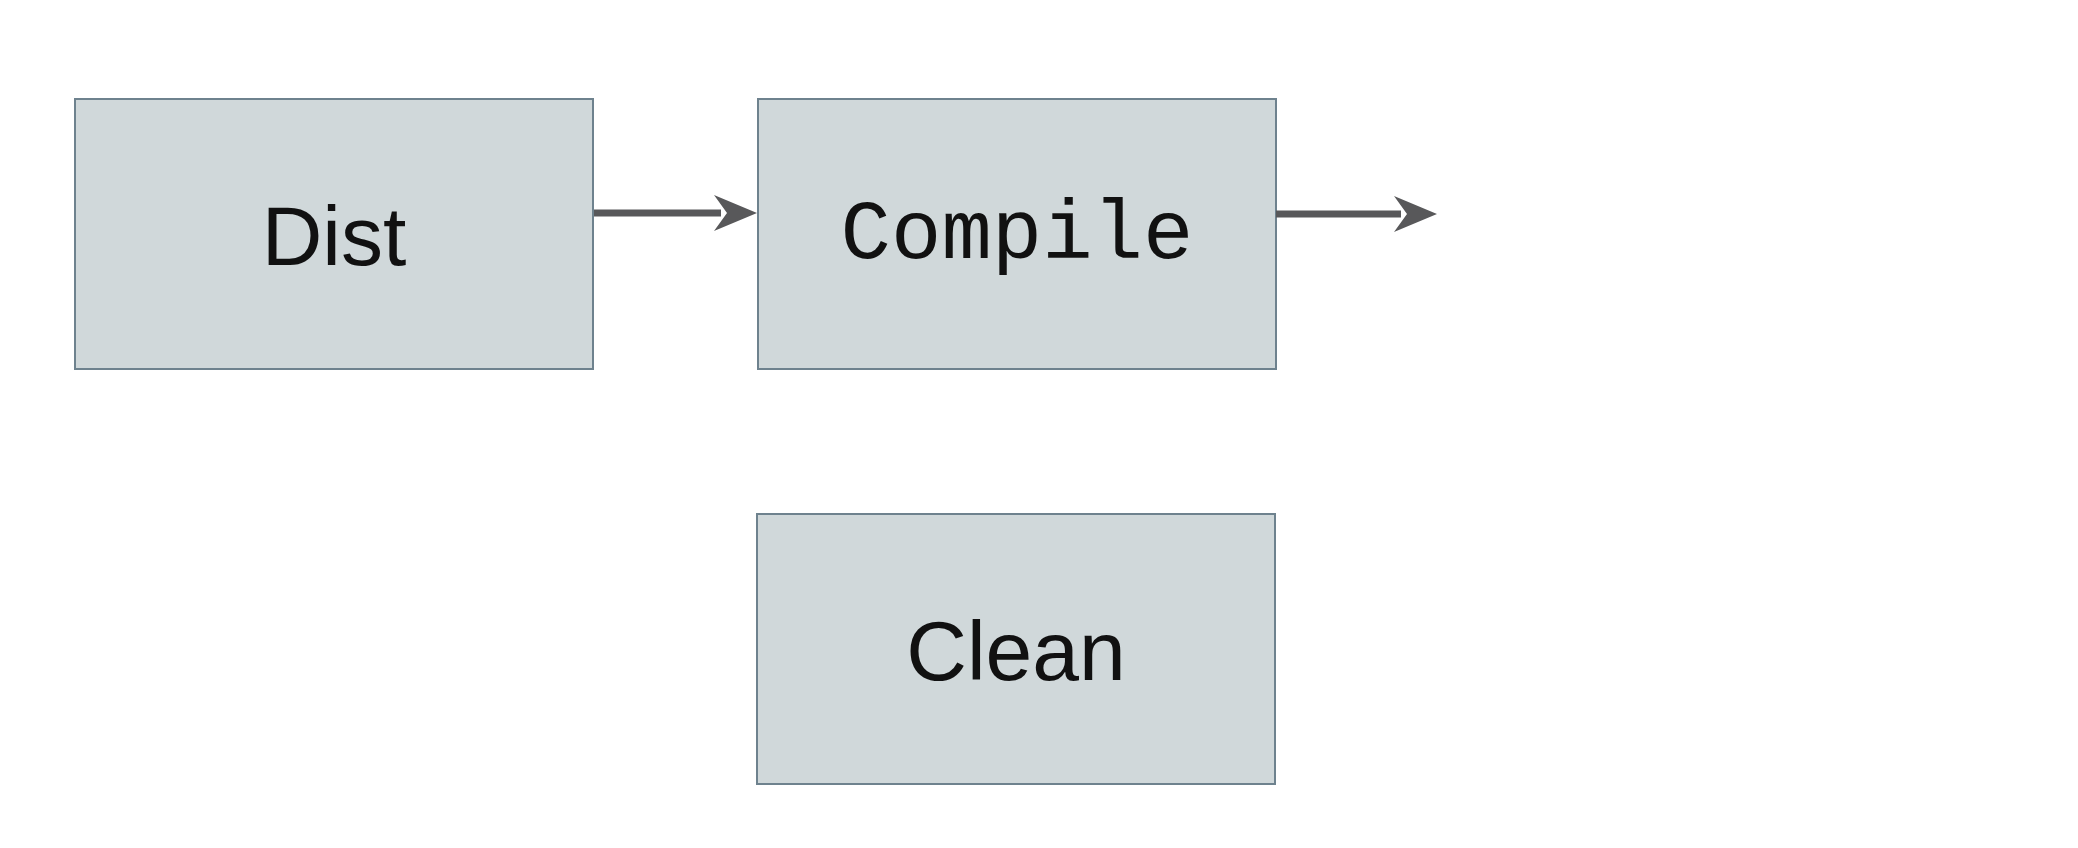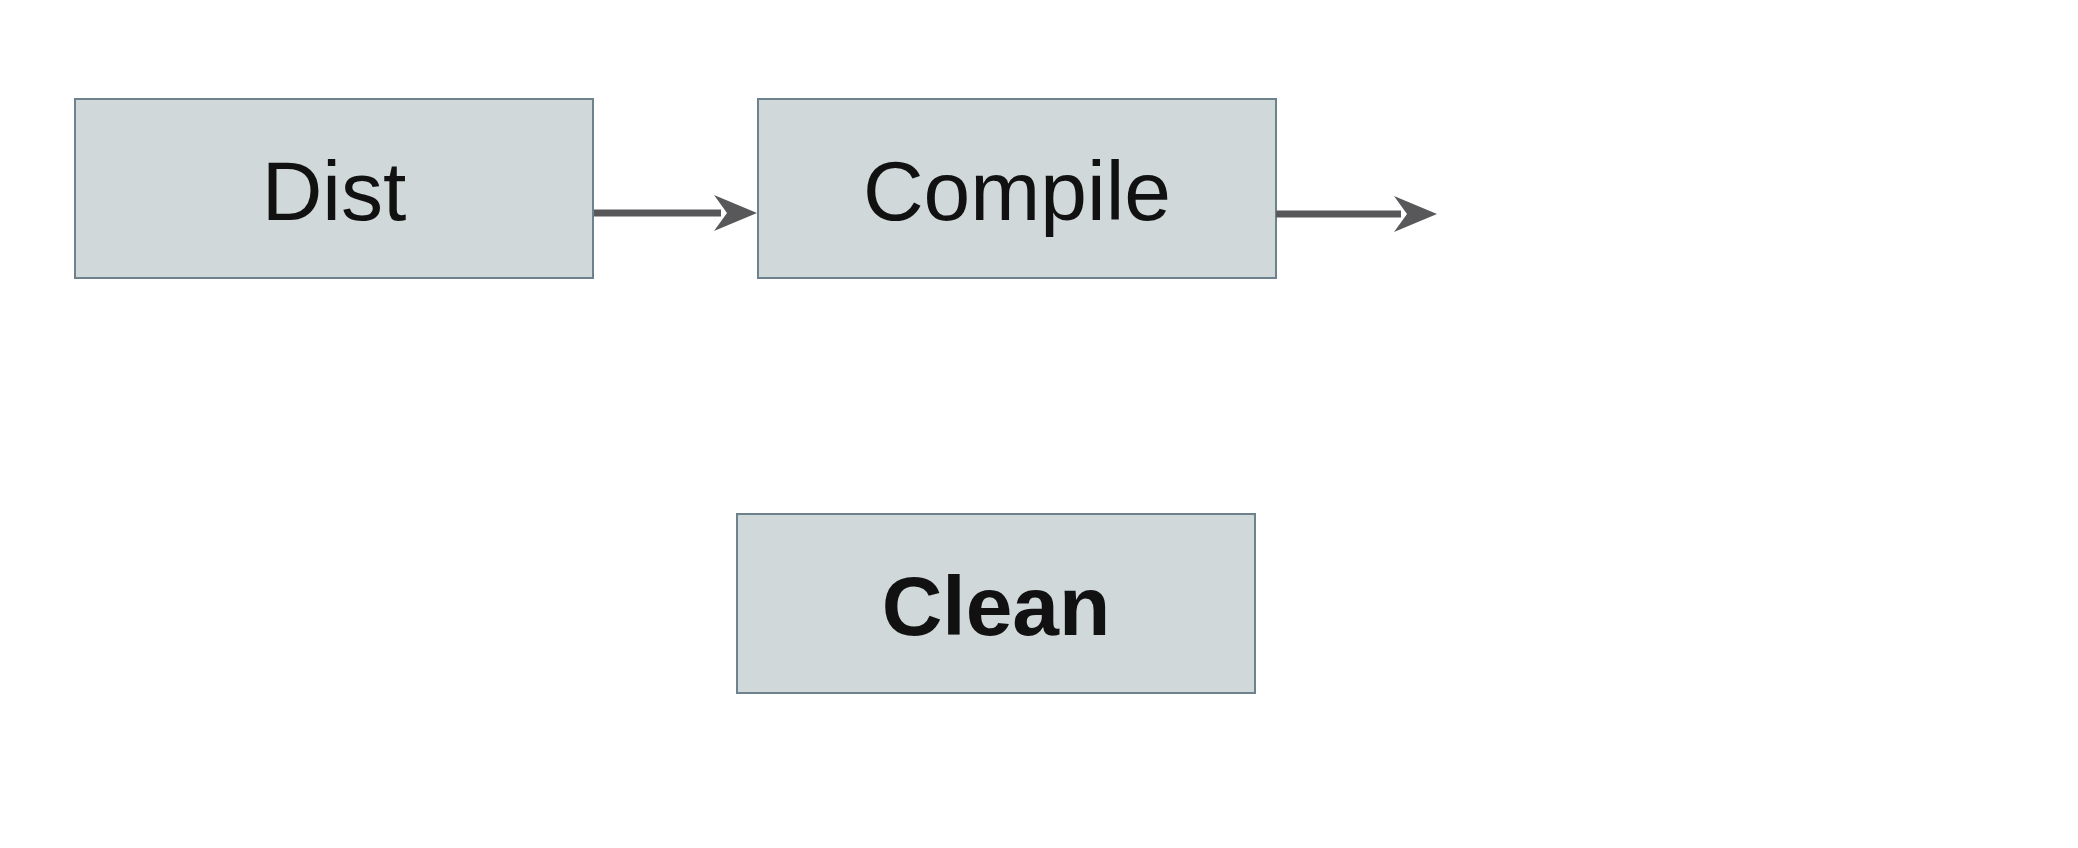--- a/index.html
+++ b/index.html
@@ -11,40 +11,40 @@
   .canvas {
     position: relative;
     width: 2078px;
     height: 848px;
     background: var(--canvas-bg, #ffffff);
     overflow: hidden;
   }
   .node {
     position: absolute;
     width: 520px;
-    height: 181px;
+    height: 272px;
     box-sizing: border-box;
     background: var(--node-fill, #d0d8da);
     border: 2px solid var(--node-border, #6e828e);
     display: flex;
     align-items: center;
     justify-content: center;
   }
   .node .label {
     font-size: 84px;
     line-height: 1;
     color: var(--text-color, #111111);
     white-space: nowrap;
     
     transform: translateY(2px);
   }
   .node-dist    { left: 74px;   top: 98px;  }
-  .node-compile { left: 757px;  top: 98px;  }
+  .node-compile { left: 757px;  top: 98px; font-family: Liberation Mono, monospace;  }
   .node-init    { left: 1437px; top: 98px;  }
-  .node-clean   { left: 736px;  top: 513px; font-weight: bold; }
+  .node-clean   { left: 756px;  top: 513px; }
 
   .edge {
     position: absolute;
     display: block;
   }
   .edge-1 { left: 594px;  top: 191px; }
   .edge-2 { left: 1276px; top: 192px; }
 </style>
 </head>
 <body>

